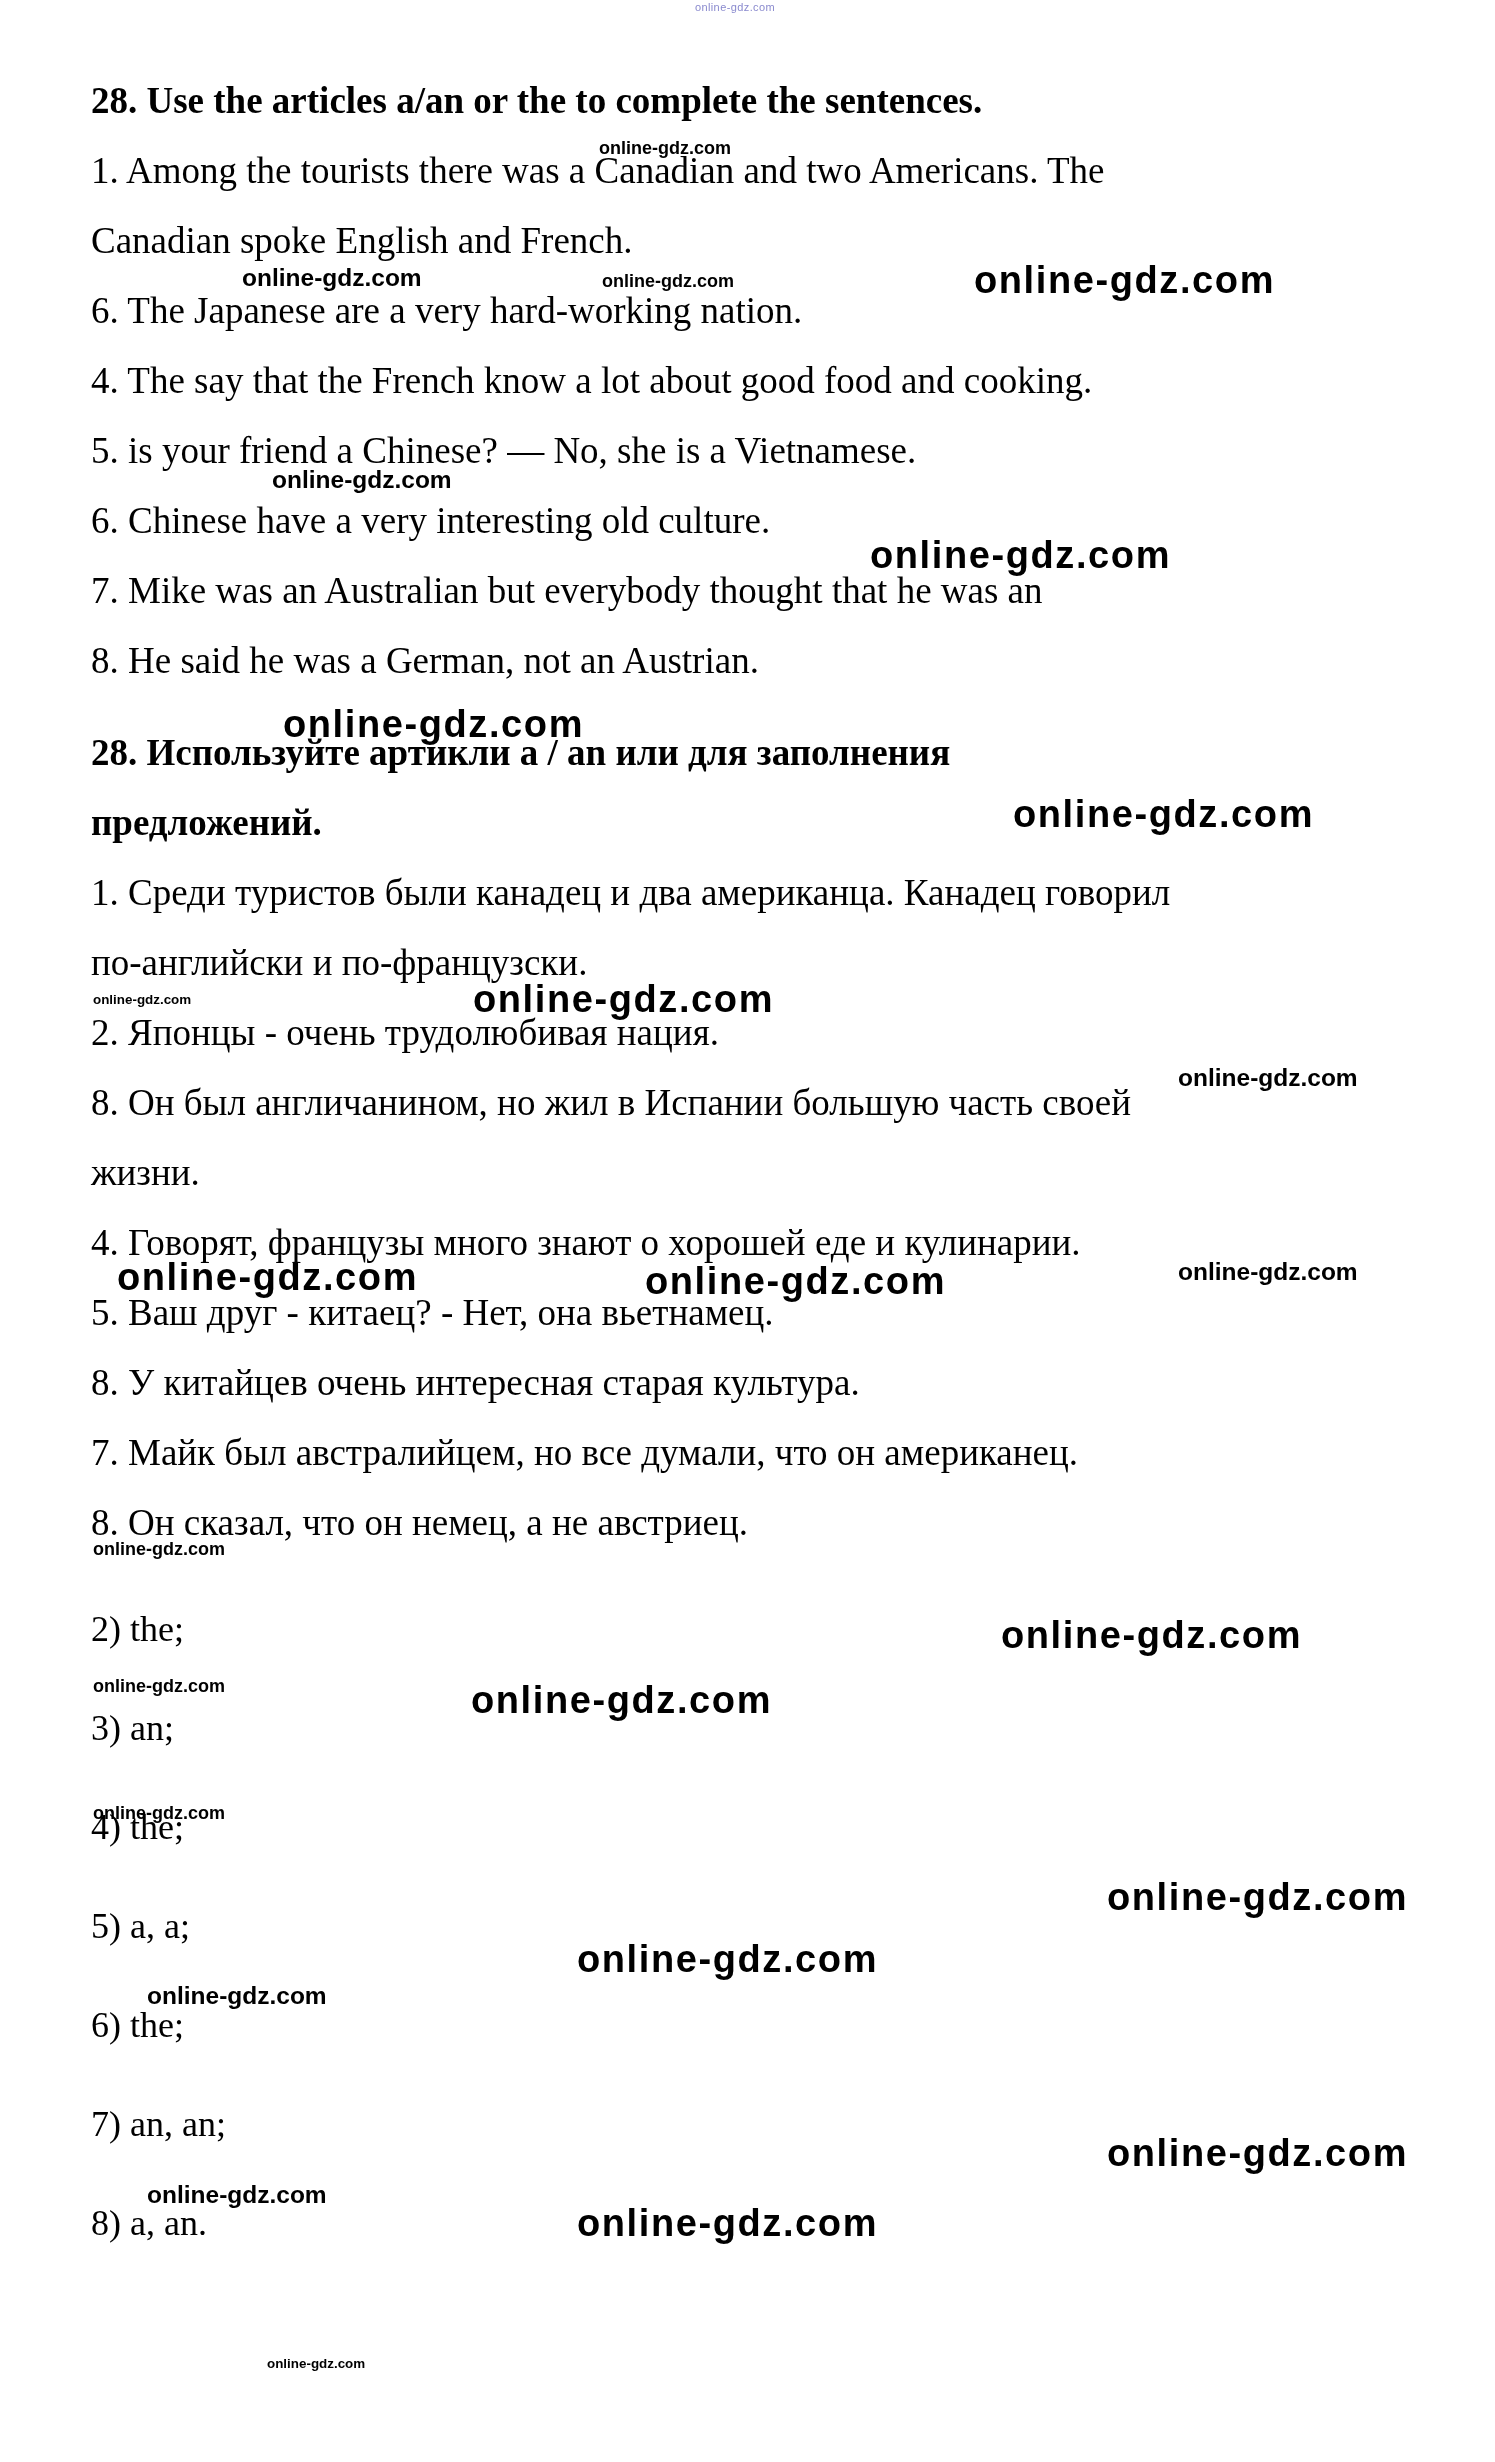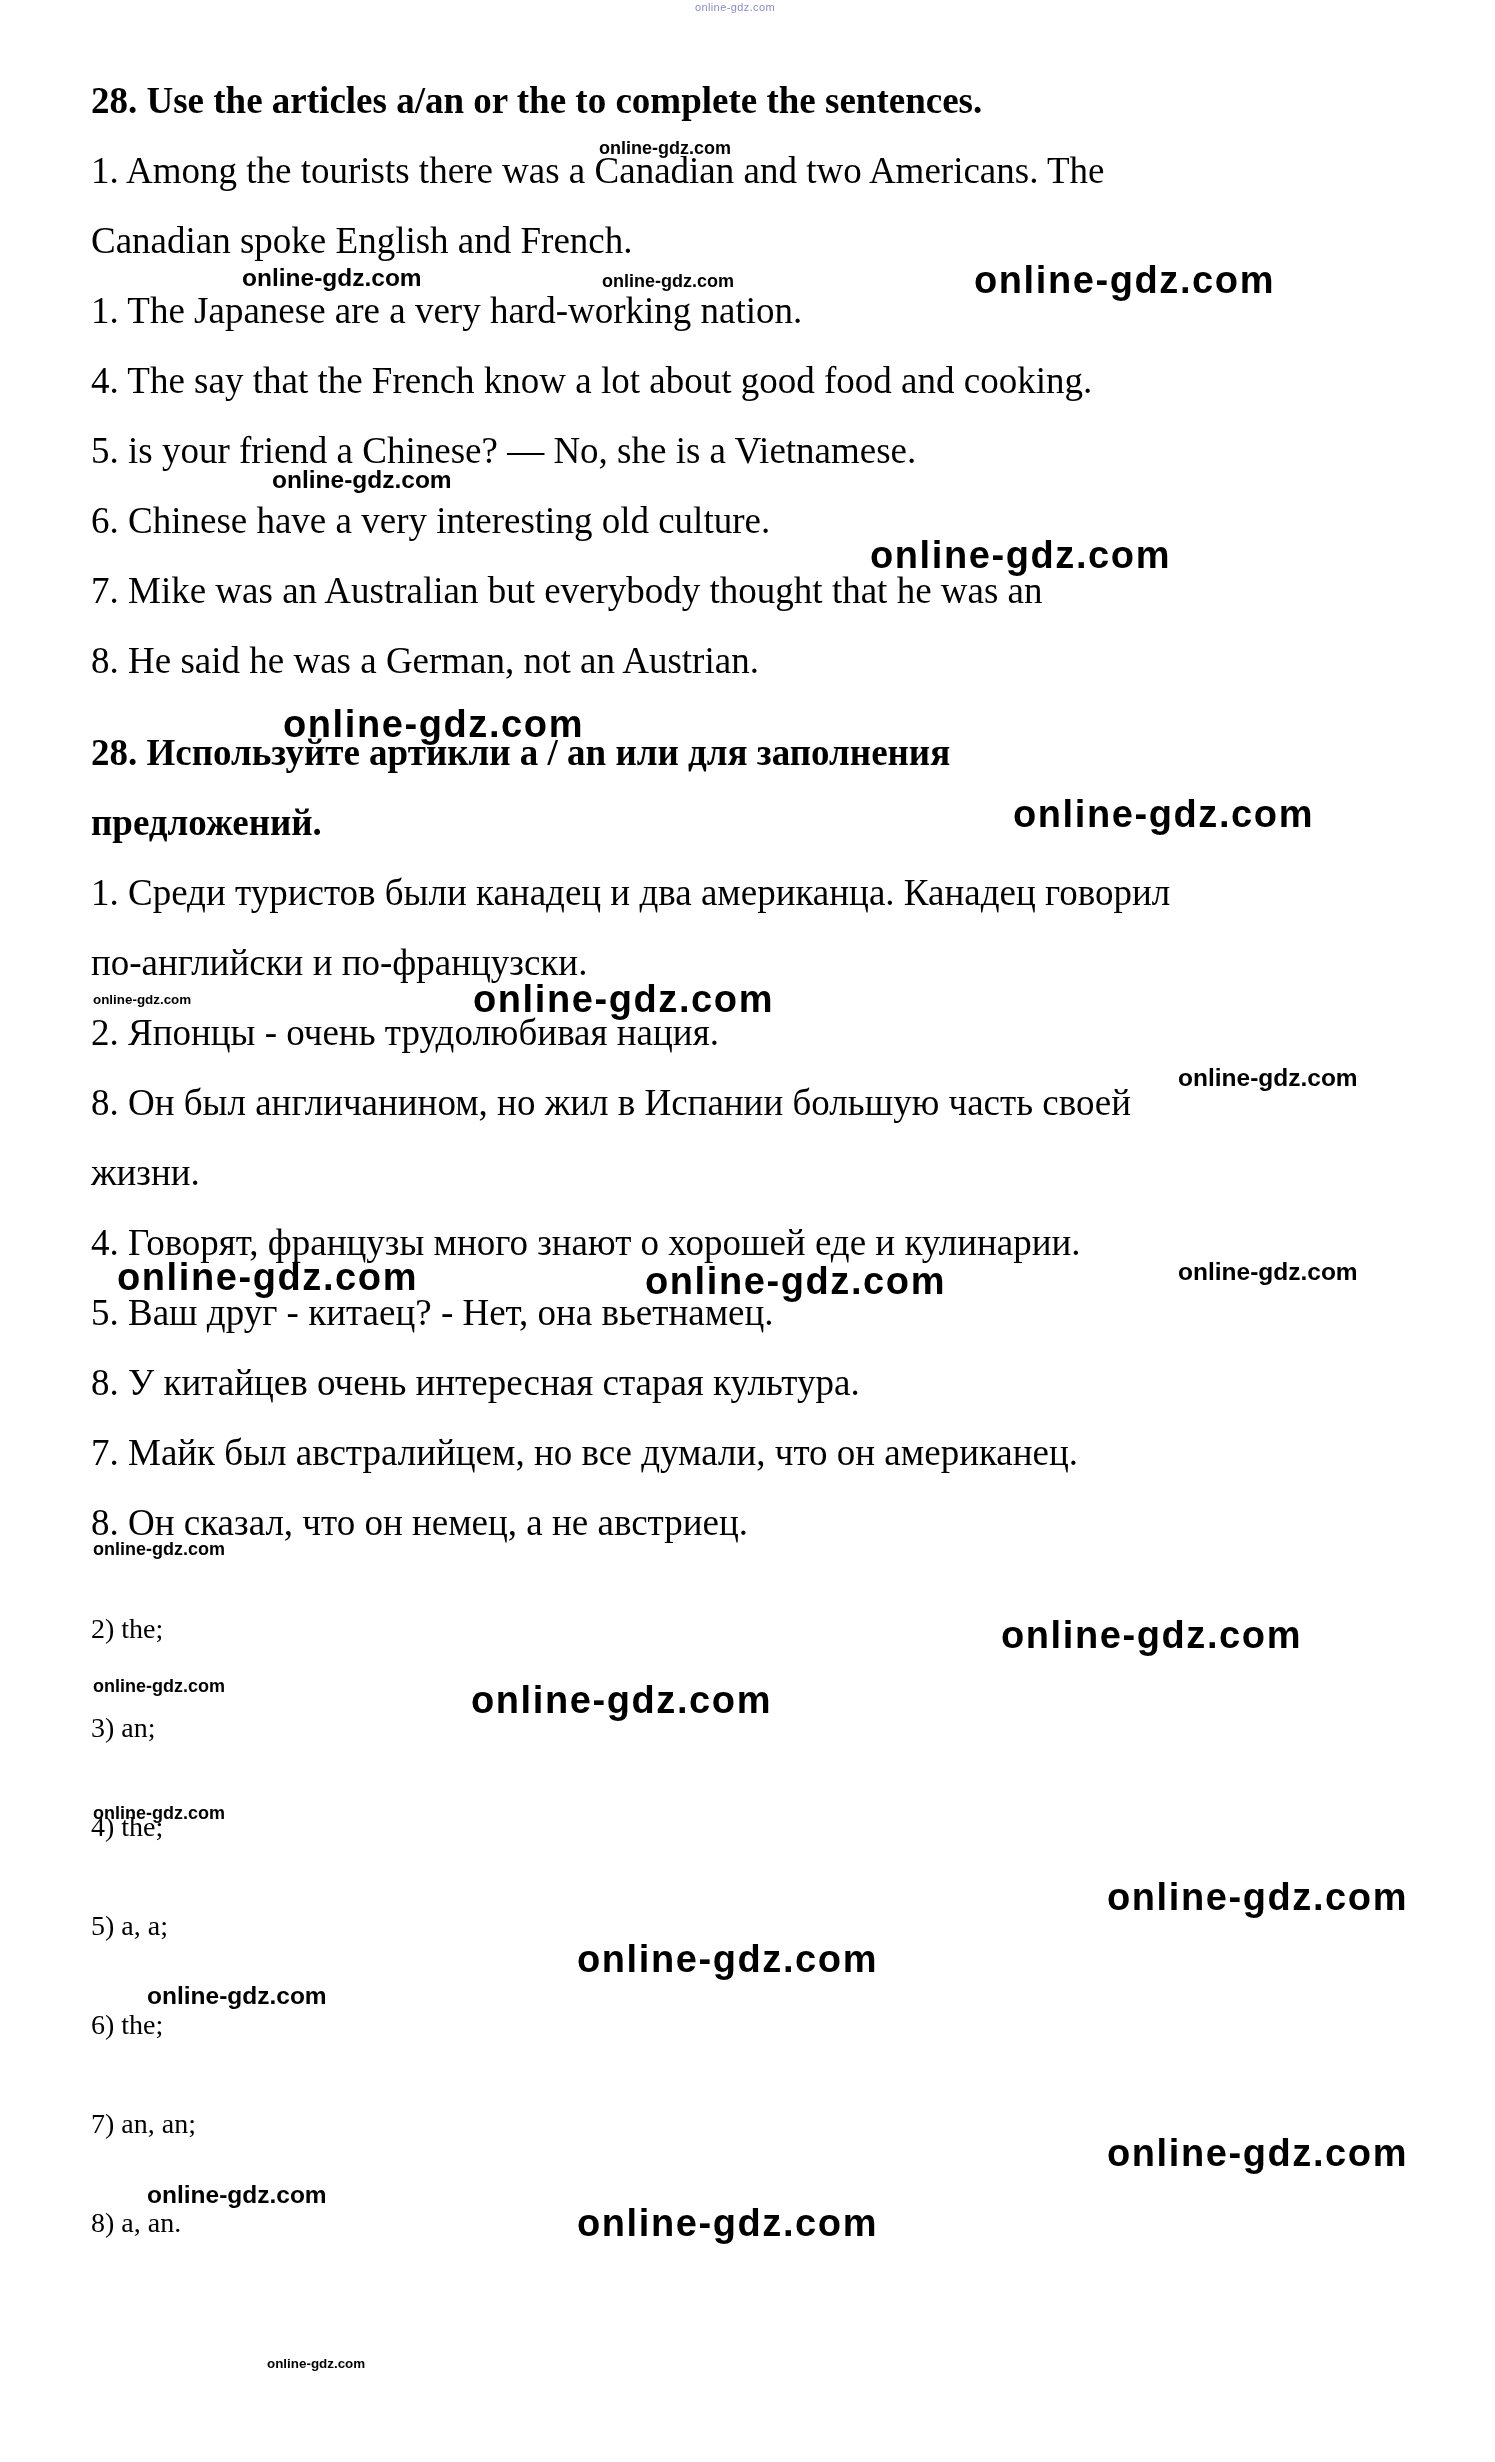--- a/index.html
+++ b/index.html
@@ -19,21 +19,21 @@
     line-height:70px;
     font-size:37px;
     white-space:nowrap;
   }
   .heading { font-weight:700; }
   .sec-ru { margin-top:22px; }
   .answers { margin-top:36px; }
   .ans-line {
     height:99px;
     line-height:70px;
-    font-size:28px;
+    font-size:36px;
     white-space:nowrap;
   }
   .wm {
     position:absolute;
     font-family:"Liberation Sans", sans-serif;
     font-weight:700;
     color:#000000;
     white-space:nowrap;
     line-height:1;
     z-index:3;
@@ -83,21 +83,21 @@
   <span class="wm wm-md" style="left:147px;top:2183px">online-gdz.com</span>
   <span class="wm wm-lg" style="left:577px;top:2204px">online-gdz.com</span>
   <span class="wm wm-xs" style="left:267px;top:2357px">online-gdz.com</span>
 
   <div class="content">
 
     <div class="sec-en">
       <div class="line heading">28. Use the articles a/an or the to complete the sentences.</div>
       <div class="line">1. Among the tourists there was a Canadian and two Americans. The</div>
       <div class="line">Canadian spoke English and French.</div>
-      <div class="line">1. The Japanese are a very hard-working nation.</div>
+      <div class="line">6. The Japanese are a very hard-working nation.</div>
       <div class="line">4. The say that the French know a lot about good food and cooking.</div>
       <div class="line">5. is your friend a Chinese? — No, she is a Vietnamese.</div>
       <div class="line">6. Chinese have a very interesting old culture.</div>
       <div class="line">7. Mike was an Australian but everybody thought that he was an</div>
       <div class="line">8. He said he was a German, not an Austrian.</div>
     </div>
 
     <div class="sec-ru">
       <div class="line heading">28. Используйте артикли a / an или для заполнения</div>
       <div class="line heading">предложений.</div>

